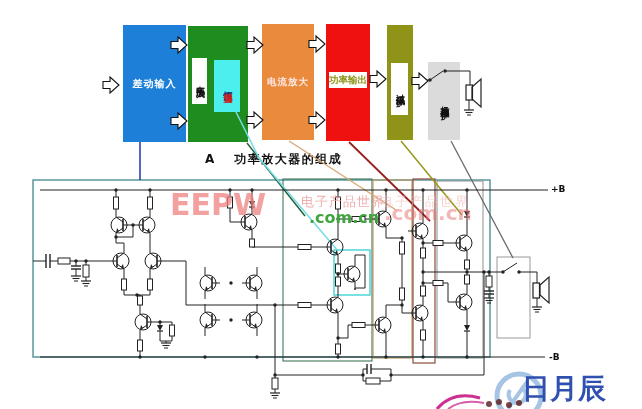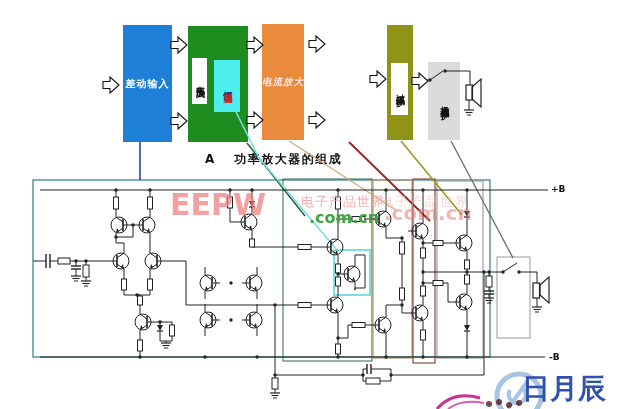--- a/index.html
+++ b/index.html
@@ -21,37 +21,42 @@
   .wm-cn2{position:absolute;left:380px;top:193px;font-size:13px;color:#f2b5b5;opacity:.6;letter-spacing:2px;}
   .wm-dom{position:absolute;left:309px;top:208px;font-size:16px;font-weight:bold;color:#3fa63f;}
   .wm-dom2{position:absolute;left:384px;top:201px;font-size:20px;font-weight:bold;color:#e87d7d;opacity:.55;}
   .logo-text{position:absolute;left:522px;top:370px;font-size:28px;font-weight:bold;color:#3050b0;}
 </style>
 </head>
 <body>
 
 <div class="stage">
 
-  <div class="block" id="blk-diff" style="left: 123px; top: 25px; width: 49px; height: 117px; background: rgb(30, 127, 216); color: rgb(255, 255, 255);">
+  <div class="block" id="blk-diff" style="left: 123px; top: 25px; width: 63px; height: 117px; background: rgb(30, 127, 216); color: rgb(255, 255, 255);">
     <span class="hlabel">差动输入</span>
   </div>
 
   <div class="block" id="blk-volt" style="left: 188px; top: 26px; width: 60px; height: 116px; background: rgb(30, 140, 30);">
     <div class="whitebox" style="left:4px;top:32px;width:15px;height:46px;">
       <span class="vtext">电压放大</span>
     </div>
     <div class="whitebox" id="bias-box" style="left: 26px; top: 34px; width: 26px; height: 52px; background: rgb(77, 238, 238);">
       <span class="vtext"><span id="bias-top" style="color: rgb(26, 26, 102);">恒压</span><span id="bias-bot" style="color: rgb(204, 34, 34);">偏置</span></span>
     </div>
   </div>
 
-  <div class="block" id="blk-curr" style="left: 262px; top: 24px; width: 42px; height: 116px; background: rgb(234, 138, 60); color: rgb(255, 233, 233); font-style: italic;">
+  <div class="block" id="blk-curr" style="left: 262px; top: 24px; width: 52px; height: 116px; background: rgb(234, 138, 60); color: rgb(255, 233, 233);">
     <span class="hlabel" style="font-size:9.5px;">电流放大</span>
   </div>
 
+  <div class="block" id="blk-pow" style="left: 326px; top: 24px; width: 44px; height: 117px; background: rgb(239, 16, 16);">
+    <div class="strip">
+      <span class="hlabel" id="pow-label" style="font-size: 9.5px; letter-spacing: 0px; color: rgb(143, 148, 24);">功率输出</span>
+    </div>
+  </div>
 
   <div class="block" id="blk-over" style="left: 387px; top: 25px; width: 26px; height: 115px; background: rgb(143, 148, 24);">
     <div class="whitebox" style="left:4px;top:38px;width:17px;height:52px;">
       <span class="vtext">过流保护</span>
     </div>
   </div>
 
   <div class="block" id="blk-spk" style="left: 428px; top: 62px; width: 32px; height: 78px; background: rgb(219, 219, 219); color: rgb(34, 34, 34);">
     <span class="vtext" id="spk-label">扬声器保护</span>
   </div>

